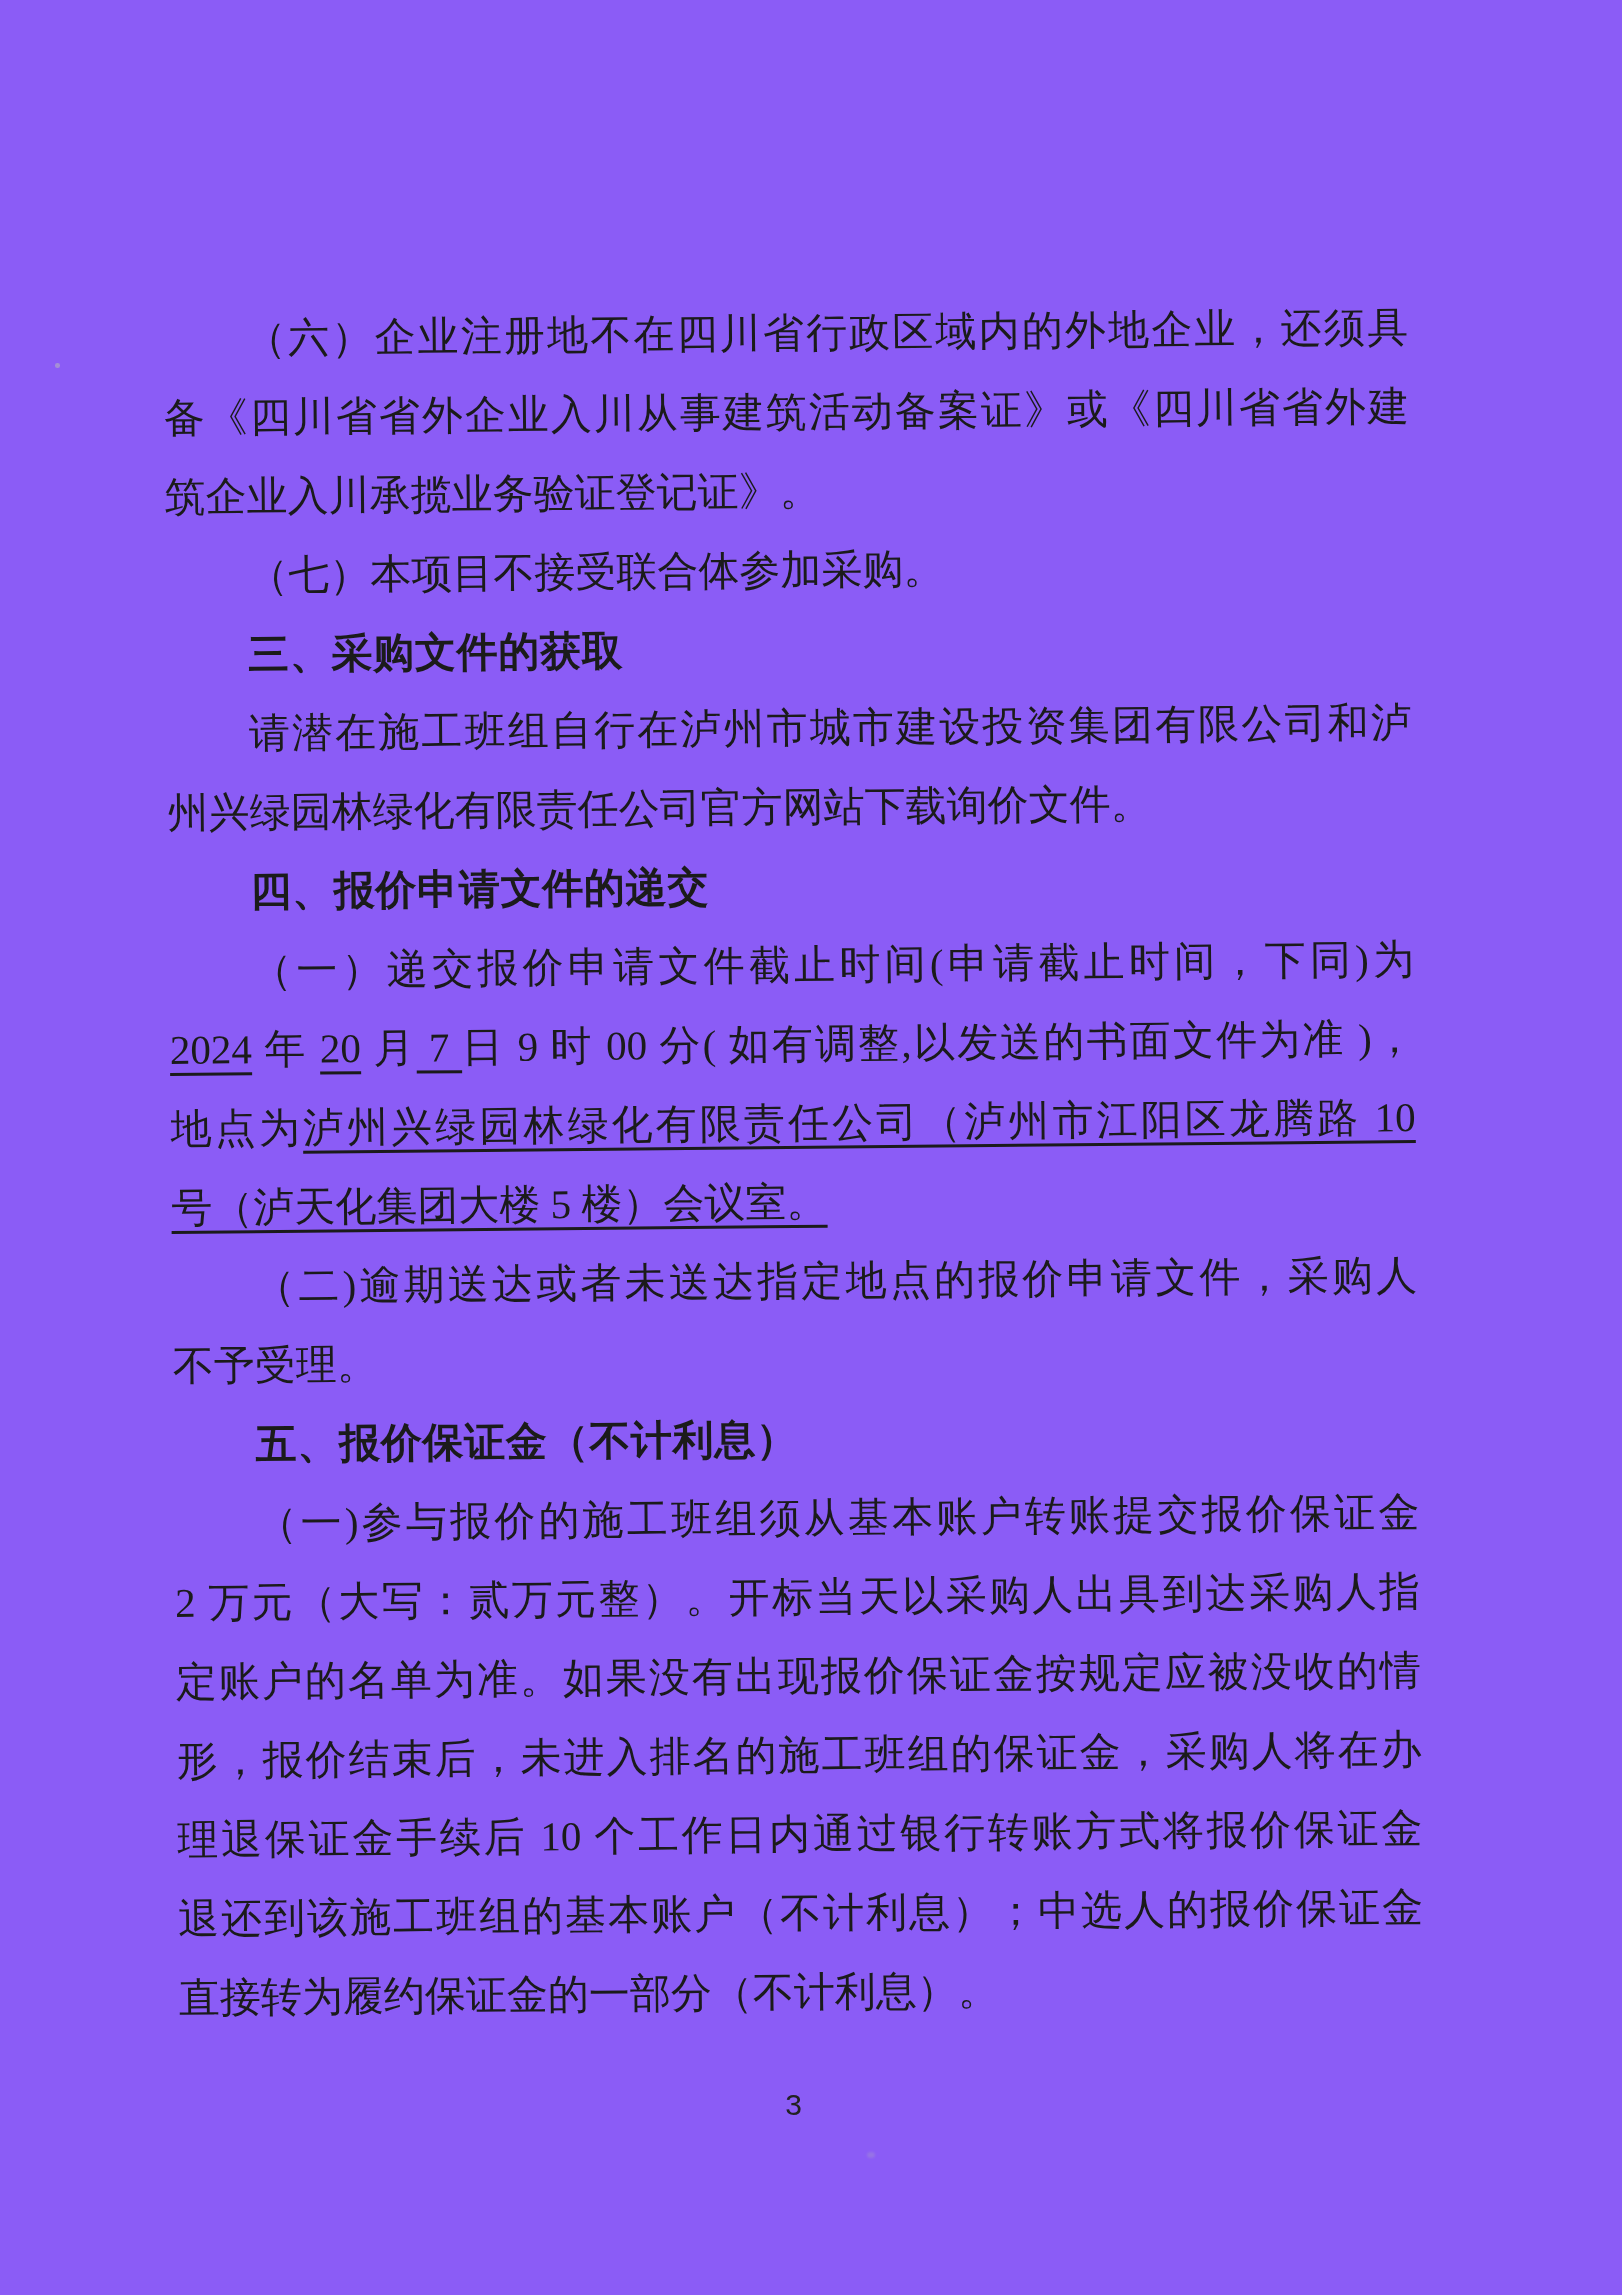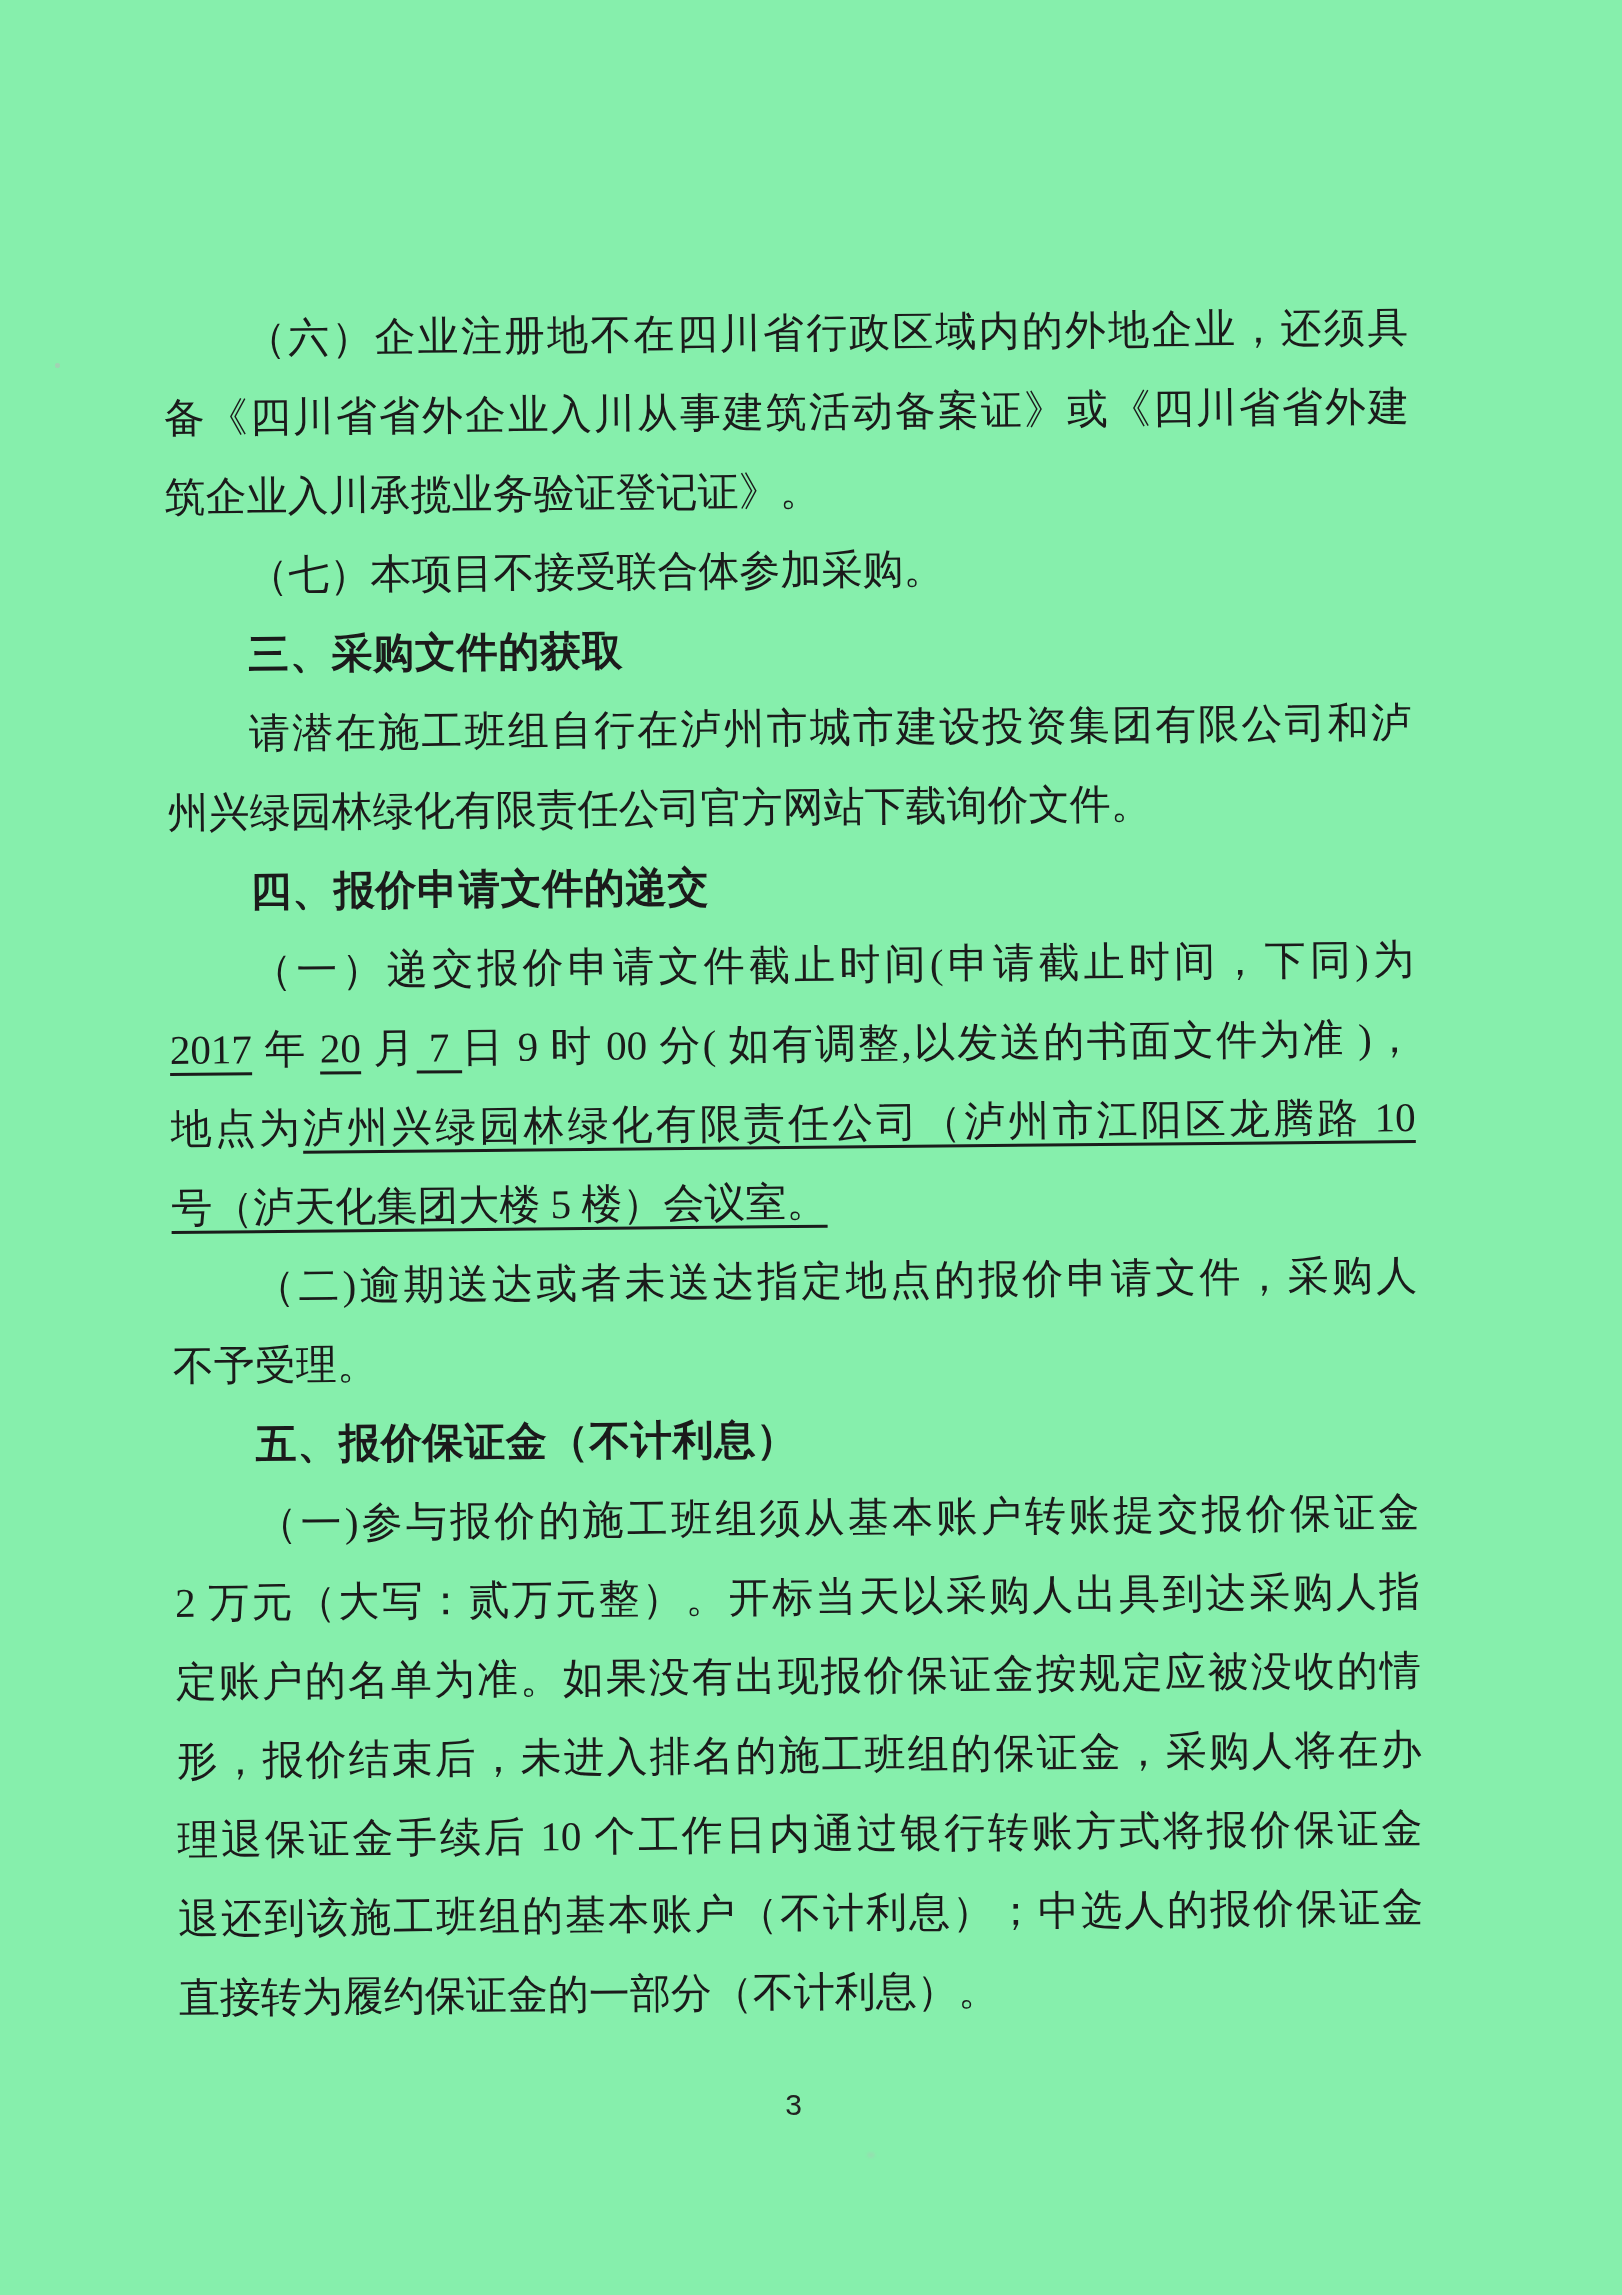--- a/index.html
+++ b/index.html
@@ -11,21 +11,21 @@
     width: 1623px;
     height: 2295px;
     position: relative;
     overflow: hidden;
     font-family: "Liberation Serif", "DejaVu Serif", serif;
     color: #1b1b1b;
   }
   .sheet {
     position: absolute;
     inset: 0;
-    background: #86efac;
+    background: #8b5cf6;
   }
   .content {
     position: absolute;
     left: 171px;
     top: 294px;
     width: 1245px;
     transform: rotate(-0.55deg);
     transform-origin: 50% 50%;
   }
   .line {
@@ -81,21 +81,21 @@
   <div class="content">
       <div class="line fill indent"><span>（六）企业注册地不在四川省行政区域内的外地企业，还须具</span></div>
       <div class="line fill"><span>备《四川省省外企业入川从事建筑活动备案证》或《四川省省外建</span></div>
       <div class="line"><span>筑企业入川承揽业务验证登记证》。</span></div>
       <div class="line indent"><span>（七）本项目不接受联合体参加采购。</span></div>
       <div class="line indent heading"><span>三、采购文件的获取</span></div>
       <div class="line fill indent"><span>请潜在施工班组自行在泸州市城市建设投资集团有限公司和泸</span></div>
       <div class="line"><span>州兴绿园林绿化有限责任公司官方网站下载询价文件。</span></div>
       <div class="line indent heading"><span>四、报价申请文件的递交</span></div>
       <div class="line fill indent"><span>（一）递交报价申请文件截止时间(申请截止时间，下同)为</span></div>
-      <div class="line fill"><span class="ul">2017</span><span> 年 </span><span class="ul">20</span><span> 月</span><span class="ul"> 7 </span><span>日 9 时 00 分( 如有调整,以发送的书面文件为准 )，</span></div>
+      <div class="line fill"><span class="ul">2024</span><span> 年 </span><span class="ul">20</span><span> 月</span><span class="ul"> 7 </span><span>日 9 时 00 分( 如有调整,以发送的书面文件为准 )，</span></div>
       <div class="line fill"><span>地点为</span><span class="ul">泸州兴绿园林绿化有限责任公司（泸州市江阳区龙腾路 10</span></div>
       <div class="line"><span class="ul">号（泸天化集团大楼 5 楼）会议室。</span></div>
       <div class="line fill indent"><span>（二)逾期送达或者未送达指定地点的报价申请文件，采购人</span></div>
       <div class="line"><span>不予受理。</span></div>
       <div class="line indent heading"><span>五、报价保证金（不计利息）</span></div>
       <div class="line fill indent"><span>（一)参与报价的施工班组须从基本账户转账提交报价保证金</span></div>
       <div class="line fill"><span>2 万元（大写：贰万元整）。开标当天以采购人出具到达采购人指</span></div>
       <div class="line fill"><span>定账户的名单为准。如果没有出现报价保证金按规定应被没收的情</span></div>
       <div class="line fill"><span>形，报价结束后，未进入排名的施工班组的保证金，采购人将在办</span></div>
       <div class="line fill"><span>理退保证金手续后 10 个工作日内通过银行转账方式将报价保证金</span></div>

